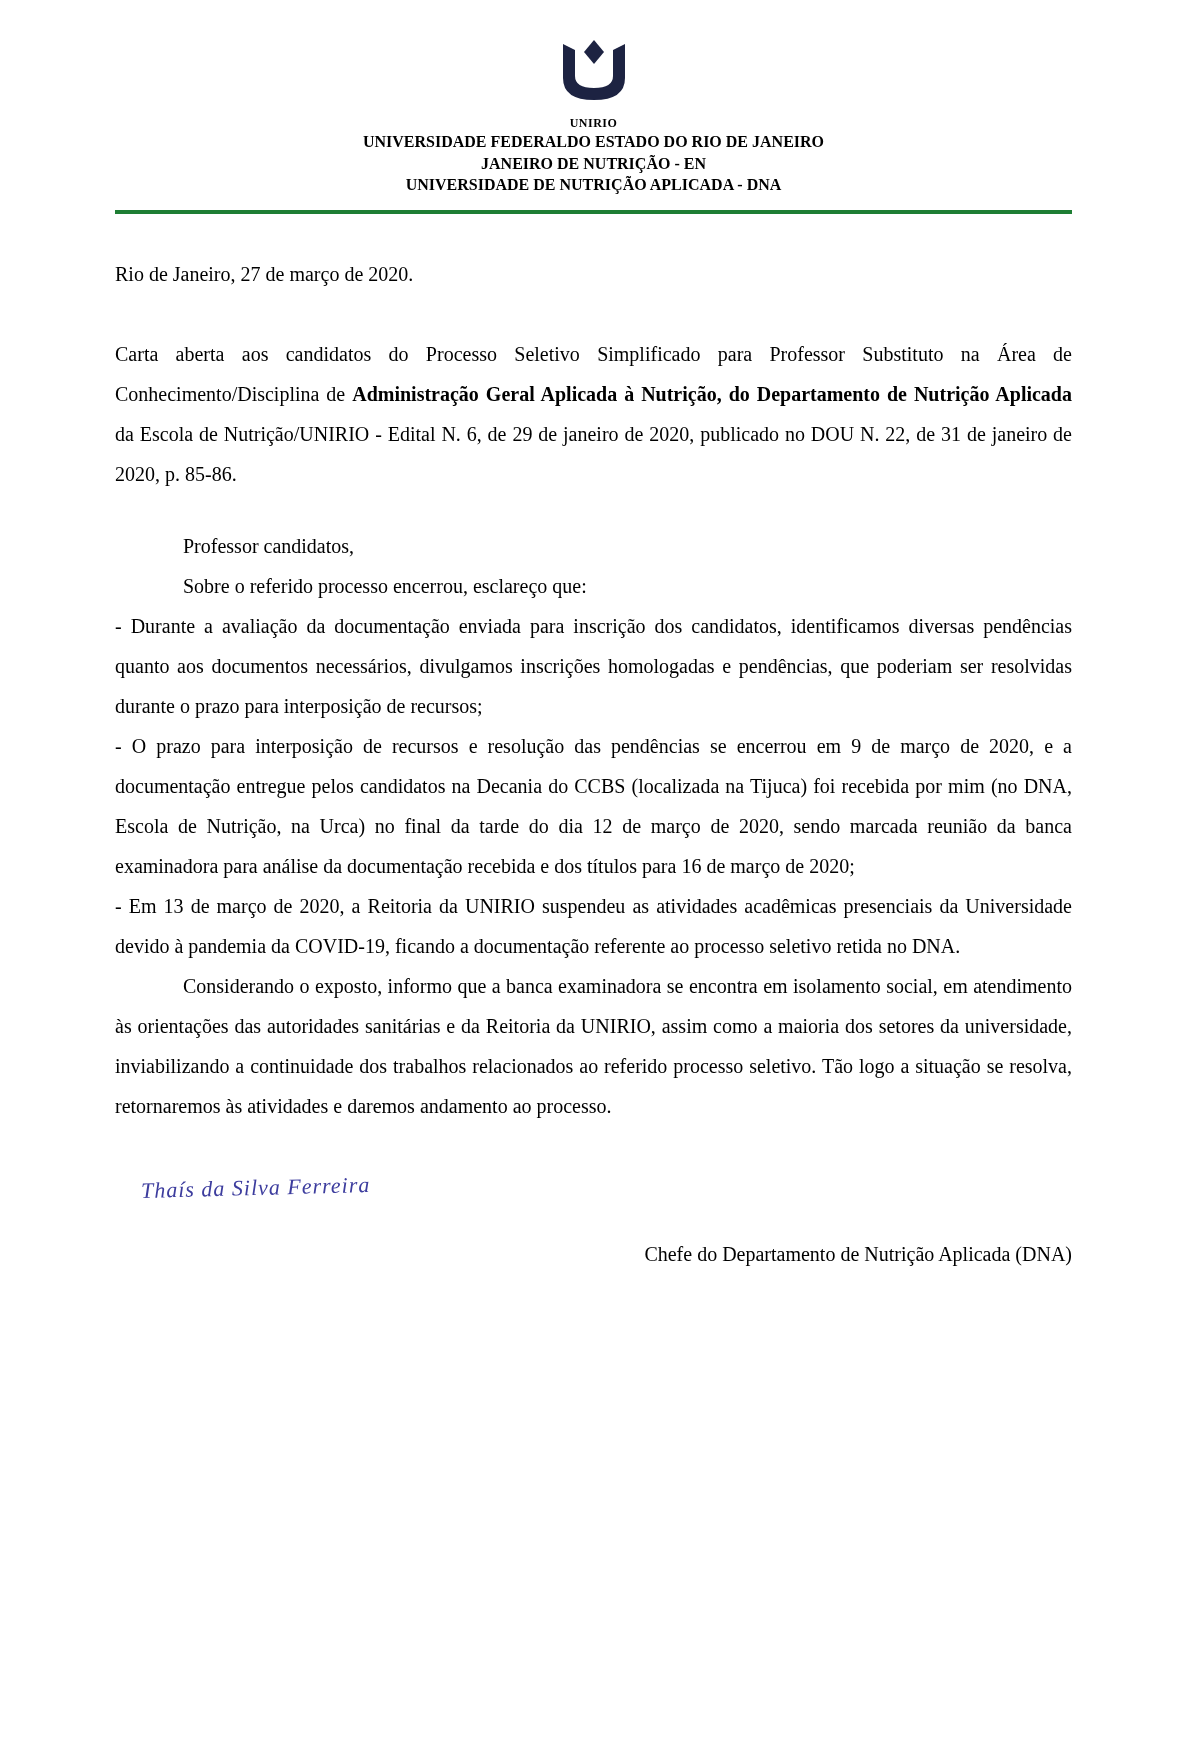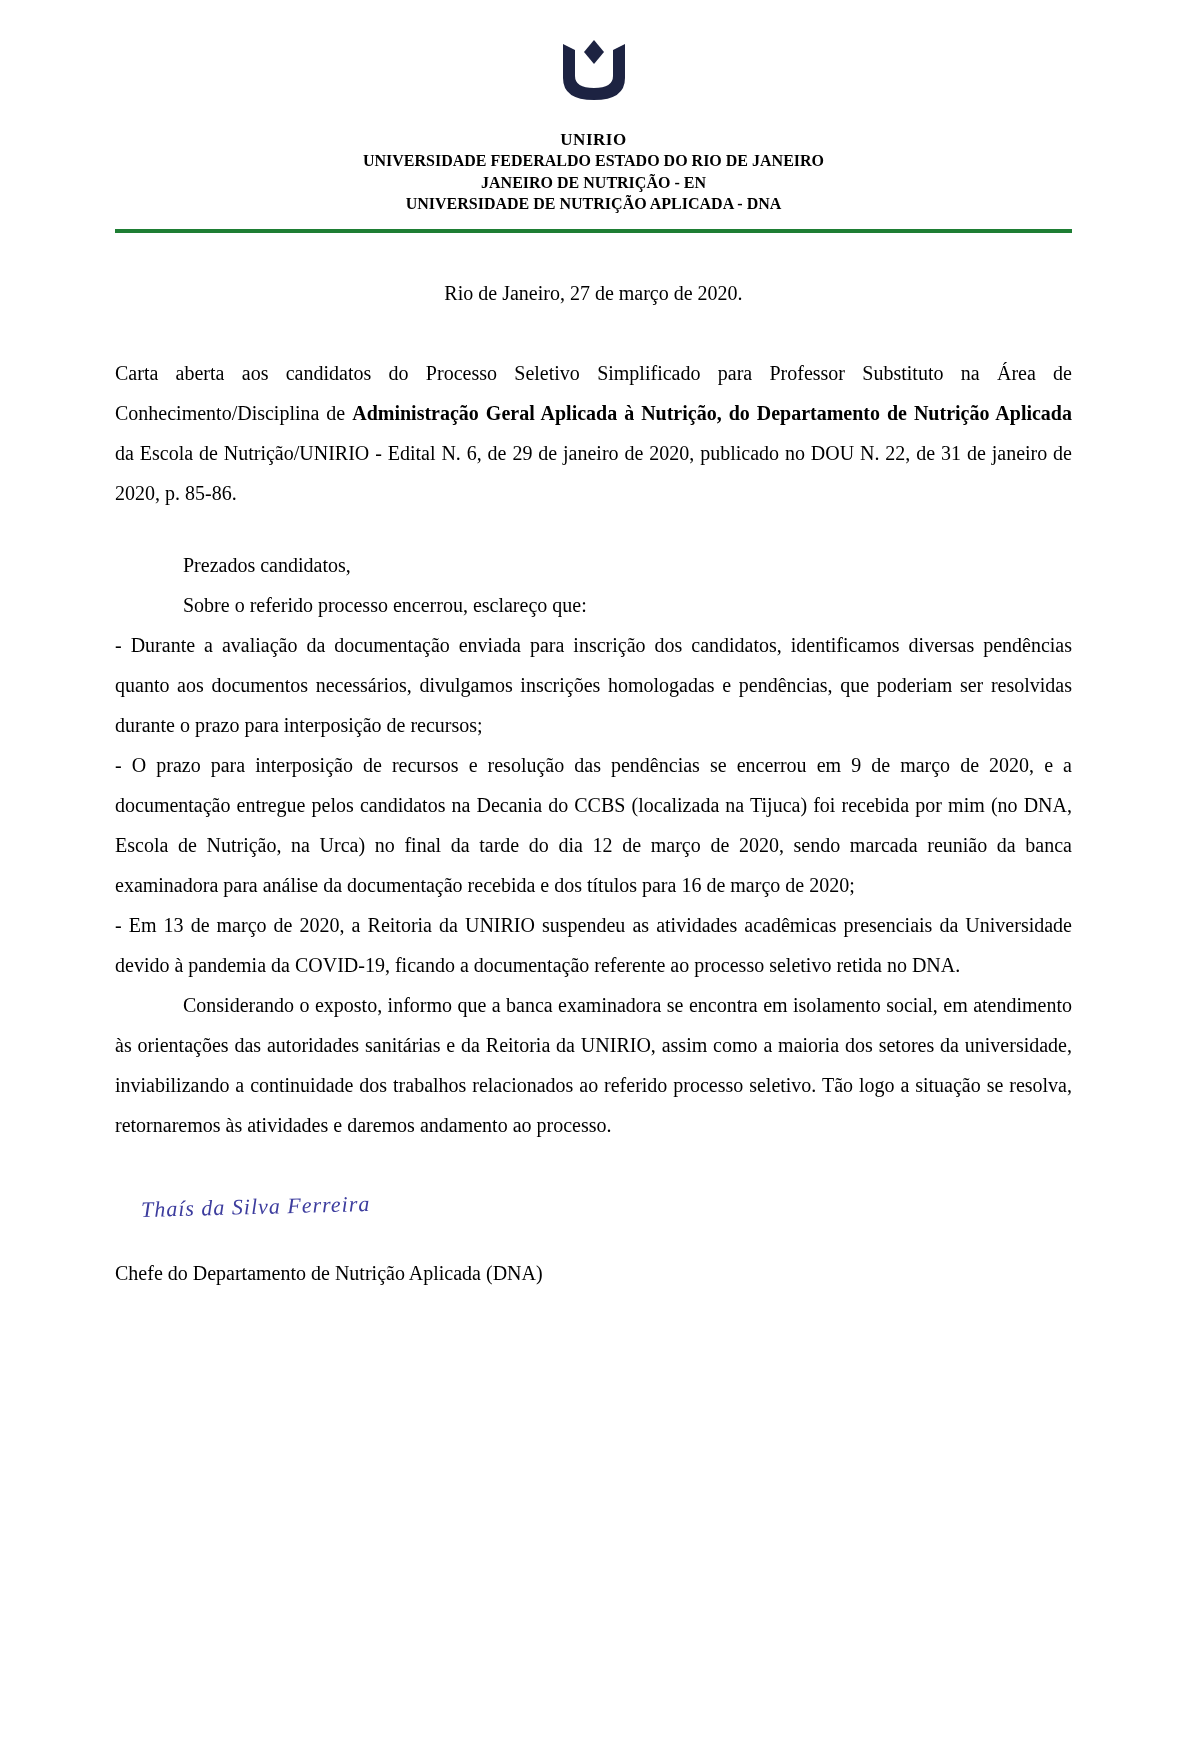--- a/index.html
+++ b/index.html
@@ -6,43 +6,43 @@
   body { font-family: "Liberation Serif", serif; color: #000; }
   .page {
     width: 1187px;
     min-height: 1746px;
     box-sizing: border-box;
     padding: 38px 115px 60px 115px;
     background: #fff;
   }
   .letterhead { text-align: center; }
   .logo-wrap { display: flex; justify-content: center; }
-  .acronym { font-weight: bold; font-size: 17px; margin-top: 20px; letter-spacing: 0.5px; }
+  .acronym { font-weight: bold; font-size: 12px; margin-top: 6px; letter-spacing: 0.5px; }
   .org-line { font-weight: bold; font-size: 16px; line-height: 1.35; }
   .rule {
     height: 4px;
     border: none;
     margin: 14px 0 0 0;
   }
   .body-text { font-size: 20px; line-height: 2; }
   p { margin: 0; }
-  .gap-lg { margin-top: 40px; text-align: center; }
+  .gap-lg { margin-top: 40px; }
   .gap-md { margin-top: 32px; }
   .justify { text-align: justify; }
   .indent { text-indent: 68px; }
   .signature {
     margin-top: 40px;
     margin-left: 26px;
     font-style: italic;
     font-size: 22px;
     width: fit-content;
     transform: rotate(-1.5deg);
     letter-spacing: 1px;
   }
-  .signer { margin-top: 24px; }
+  .signer { margin-top: 24px; text-align: right; }
 </style>
 </head>
 <body>
 
 <div class="page">
 
   <div class="letterhead">
     <div class="logo-wrap">
       <span>
         <svg width="74" height="68" viewBox="0 0 74 68" aria-hidden="true">
@@ -57,21 +57,21 @@
     <div class="org-line">UNIVERSIDADE DE NUTRIÇÃO APLICADA - DNA</div>
     <hr class="rule" id="green-rule" style="background: rgb(30, 126, 52);">
   </div>
 
   <div class="body-text">
 
     <p class="gap-lg">Rio de Janeiro, 27 de março de 2020.</p>
 
     <p class="gap-lg justify"><span>Carta aberta aos candidatos do Processo Seletivo Simplificado para Professor Substituto na Área de Conhecimento/Disciplina de </span><strong>Administração Geral Aplicada à Nutrição, do Departamento de Nutrição Aplicada</strong><span> da Escola de Nutrição/UNIRIO - Edital N. 6, de 29 de janeiro de 2020, publicado no DOU N. 22, de 31 de janeiro de 2020, p. 85-86.</span></p>
 
-    <p class="gap-md indent">Prezados candidatos,</p>
+    <p class="gap-md indent">Professor candidatos,</p>
     <p class="indent">Sobre o referido processo encerrou, esclareço que:</p>
 
     <p class="justify">- Durante a avaliação da documentação enviada para inscrição dos candidatos, identificamos diversas pendências quanto aos documentos necessários, divulgamos inscrições homologadas e pendências, que poderiam ser resolvidas durante o prazo para interposição de recursos;</p>
     <p class="justify">- O prazo para interposição de recursos e resolução das pendências se encerrou em 9 de março de 2020, e a documentação entregue pelos candidatos na Decania do CCBS (localizada na Tijuca) foi recebida por mim (no DNA, Escola de Nutrição, na Urca) no final da tarde do dia 12 de março de 2020, sendo marcada reunião da banca examinadora para análise da documentação recebida e dos títulos para 16 de março de 2020;</p>
     <p class="justify">- Em 13 de março de 2020, a Reitoria da UNIRIO suspendeu as atividades acadêmicas presenciais da Universidade devido à pandemia da COVID-19, ficando a documentação referente ao processo seletivo retida no DNA.</p>
 
     <p class="justify indent">Considerando o exposto, informo que a banca examinadora se encontra em isolamento social, em atendimento às orientações das autoridades sanitárias e da Reitoria da UNIRIO, assim como a maioria dos setores da universidade, inviabilizando a continuidade dos trabalhos relacionados ao referido processo seletivo. Tão logo a situação se resolva, retornaremos às atividades e daremos andamento ao processo.</p>
 
 
     <div class="signature" id="signature" style="color: rgb(61, 61, 158);">Thaís da Silva Ferreira</div>

